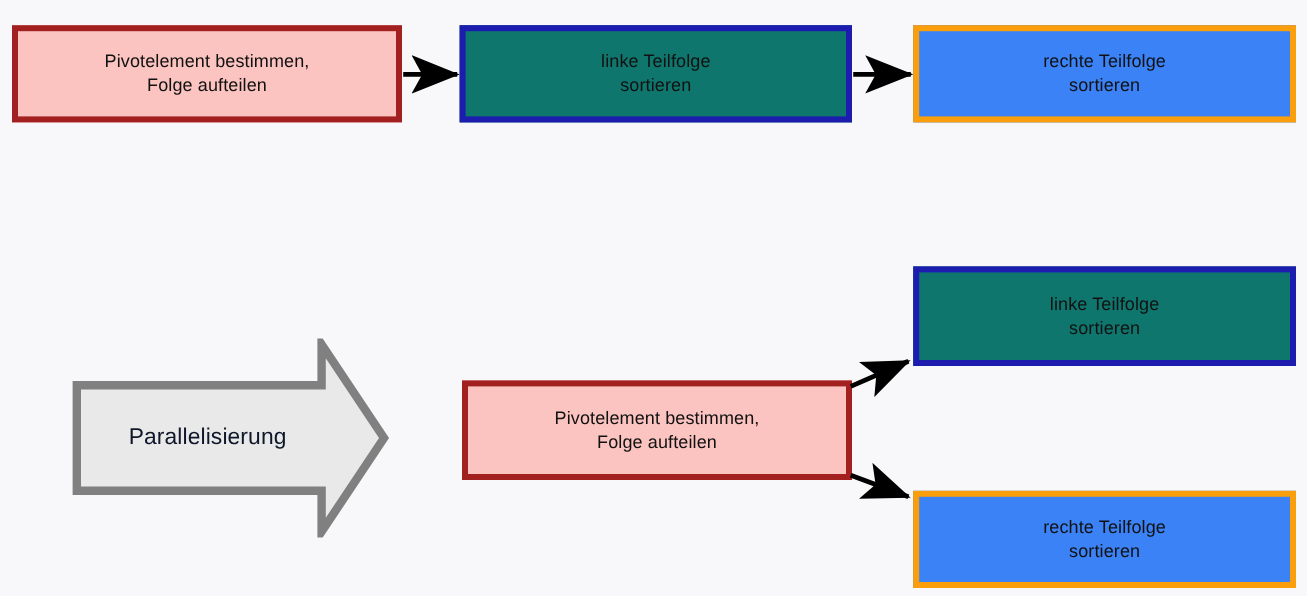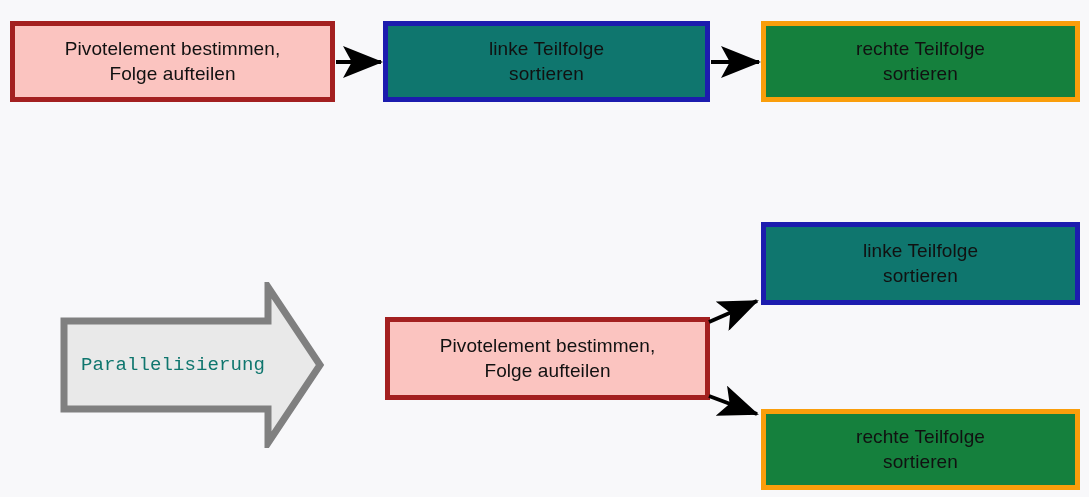--- a/index.html
+++ b/index.html
@@ -18,40 +18,40 @@
     width: 1089px;
     height: 497px;
   }
   .node {
     position: absolute;
     box-sizing: border-box;
     display: flex;
     align-items: center;
     justify-content: center;
     text-align: center;
-    font-size: 19px;
+    font-size: 15px;
     line-height: 1.3;
     color: #111111;
     letter-spacing: 0.1px;
   }
   .node .label {
     display: block;
     white-space: pre-line;
     padding: 0 6px;
   }
   .node.red {
     background: #fbc4c0;
     border: 5px solid #a32020;
   }
   .node.blue {
     background: #0f766e;
     border: 5px solid #1c1cae;
   }
   .node.yellow {
-    background: #15803d;
+    background: #3b82f6;
     border: 5px solid #fa9e0b;
   }
 
   
   #connectors {
     position: absolute;
     left: 0;
     top: 0;
     width: 1089px;
     height: 497px;
@@ -68,23 +68,22 @@
   .big-arrow-label {
     position: absolute;
     left: 58px;
     top: 282px;
     width: 230px;
     height: 166px;
     display: flex;
     align-items: center;
     justify-content: center;
     font-size: 19px;
-    color: #0f766e;
+    color: #0f172a;
     letter-spacing: 0.1px;
-    font-family: Liberation Mono, monospace;
   }
 </style>
 </head>
 <body>
 
 <div id="canvas">
 
   <div class="node red" style="left:10px; top:21px; width:325px; height:81px;">
     <span class="label">Pivotelement bestimmen,
 Folge aufteilen</span>

